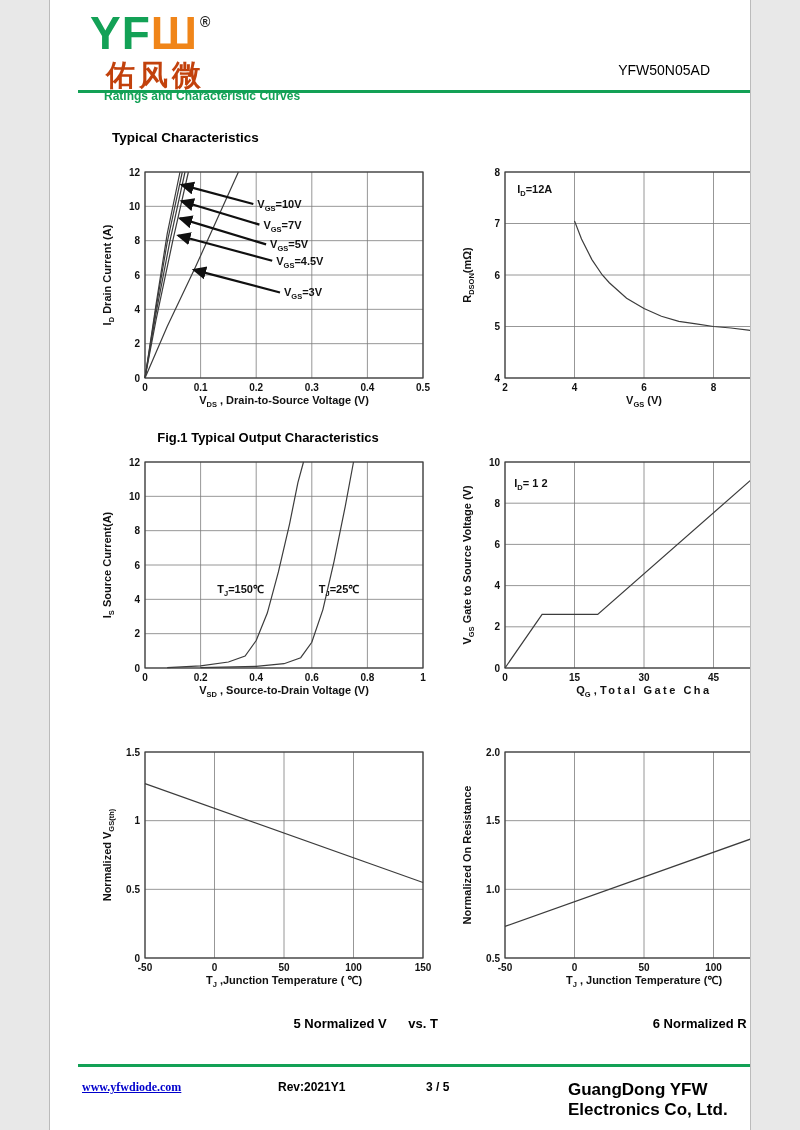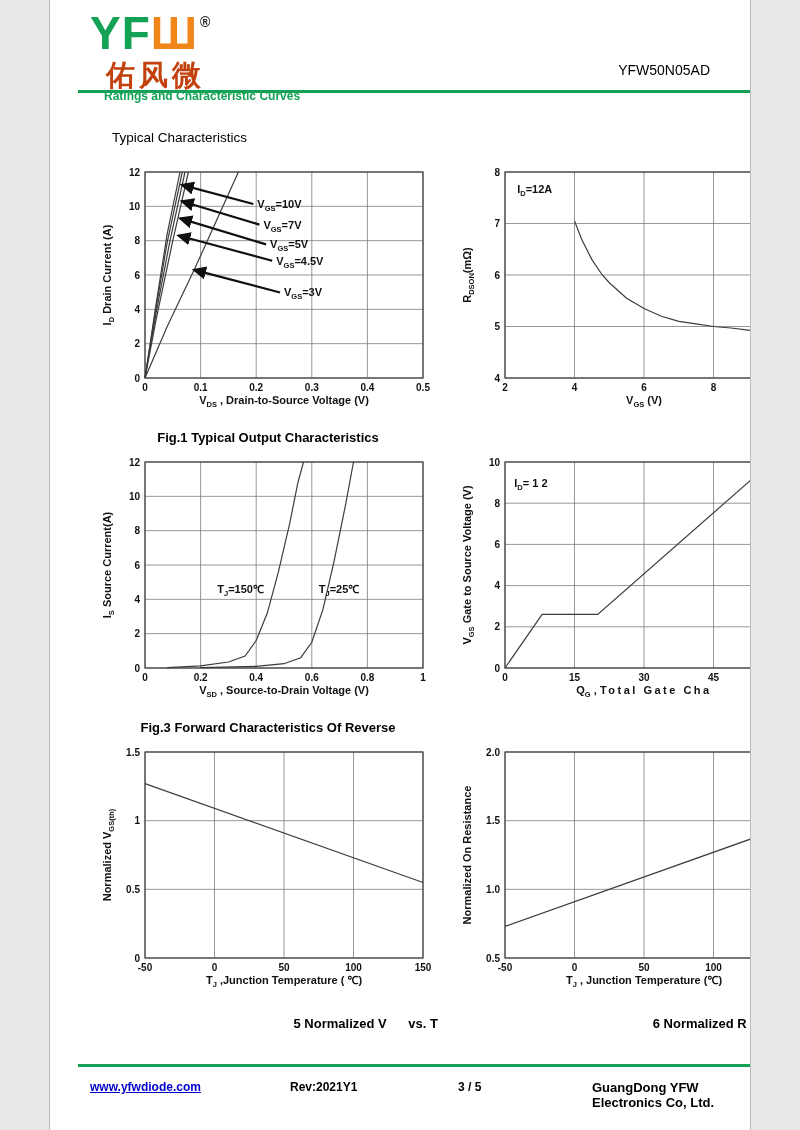--- a/index.html
+++ b/index.html
@@ -10,21 +10,21 @@
   .logo-text{position:absolute;left:40px;top:10px;font-weight:bold;font-size:46px;line-height:1;letter-spacing:1px;}
   .logo-yf{color:var(--green);}
   .logo-w{color:var(--orange);}
   .logo-reg{font-size:14px;color:#222;vertical-align:22px;font-weight:bold;margin-left:2px;}
   .logo-cn{position:absolute;left:44px;top:56px;font-weight:bold;font-size:29px;letter-spacing:4px;color:#c2410c;margin-left:12px;}
   .part-number{position:absolute;right:40px;top:62px;font-weight:normal;font-size:14px;color:#000;text-align:right;}
   .green-rule{position:absolute;left:28px;width:744px;height:3px;background:var(--green);}
   .rule-top{top:90px;}
   .rule-bottom{top:1064px;}
   .section-title{position:absolute;left:34px;top:89px;font-weight:bold;font-size:12px;color:var(--green);margin-left:20px;}
-  .main-heading{position:absolute;left:62px;top:130px;font-weight:normal;font-size:13.5px;color:#000;}
+  .main-heading{position:absolute;left:62px;top:130px;font-weight:bold;font-size:13.5px;color:#000;}
   
   .figure{position:absolute;width:340px;}
   .f1{left:48px;top:156px;} .f2{left:408px;top:156px;}
   .f3{left:48px;top:446px;} .f4{left:408px;top:446px;}
   .f5{left:48px;top:736px;} .f6{left:408px;top:736px;}
   .caption{text-align:center;margin-top:6px;font-weight:bold;font-size:13px;color:#000;white-space:pre;}
   .f5 .caption,.f6 .caption{margin-top:12px;text-align:right;}
   
   .chart{display:block;}
   .chart .grid{stroke:#7c7c7c;stroke-width:0.8;}
@@ -32,24 +32,24 @@
   .chart .tick{font-family:"Liberation Sans",sans-serif;font-size:10px;font-weight:bold;fill:#111;}
   .chart .tx{text-anchor:middle;}
   .chart .ty{text-anchor:end;}
   .chart .axlabel{font-family:"Liberation Sans",sans-serif;font-size:11px;font-weight:bold;fill:#111;}
   .chart .ann{font-family:"Liberation Sans",sans-serif;font-size:11px;font-weight:bold;fill:#111;}
   .chart tspan.sub{font-size:7.5px;}
   .chart .curve{fill:none;stroke:#3c3c3c;stroke-width:1.2;}
   .chart .arrow{stroke:#101010;stroke-width:2.2;}
   
   .footer-item{position:absolute;top:1080px;font-weight:bold;font-size:12px;color:#000;}
-  .website{left:40px;color:var(--link);text-decoration:underline;}
-  .revision{left:240px;}
-  .page-number{left:408px;}
-  .company{left:518px;font-size:13px;margin-left:24px;}
+  .website{left:32px;color:var(--link);text-decoration:underline;font-family:Liberation Serif, serif;}
+  .revision{left:228px;}
+  .page-number{left:376px;}
+  .company{left:518px;font-size:17px;}
 </style>
 </head>
 <body>
 
 <div class="page">
 
   <div class="logo-text"><span class="logo-yf">YF</span><span class="logo-w">Ш</span><span class="logo-reg">®</span></div>
   <div class="logo-cn">佑风微</div>
   <div class="part-number">YFW50N05AD</div>
   <div class="green-rule rule-top"></div>
@@ -171,21 +171,20 @@
         <text x="42" y="88.16666666666666" class="tick ty">8</text>
         <text x="42" y="53.83333333333333" class="tick ty">10</text>
         <text x="42" y="19.5" class="tick ty">12</text>
         <text x="186" y="248" class="axlabel tx"><tspan dy="0">V</tspan><tspan dy="3" class="sub">SD</tspan><tspan dy="-3"> , Source-to-Drain Voltage (V)</tspan></text>
         <text transform="translate(13 119) rotate(-90)" class="axlabel tx"><tspan dy="0">I</tspan><tspan dy="3" class="sub">S</tspan><tspan dy="-3"> Source Current(A)</tspan></text>
         <polyline points="69.2,221.7 102.6,219.9 130.4,216.0 147.1,210.0 158.2,194.5 169.3,167.1 180.4,125.9 191.6,77.8 199.9,36.6 205.5,16.0" class="curve"></polyline>
         <polyline points="102.6,221.7 158.2,220.3 186.0,217.7 202.7,211.7 213.8,196.3 224.9,163.6 236.0,115.6 247.2,60.6 255.5,16.0" class="curve"></polyline>
         <text x="119.28" y="147.32500000000002" class="ann"><tspan dy="0">T</tspan><tspan dy="3" class="sub">J</tspan><tspan dy="-3">=150℃</tspan></text>
         <text x="220.75" y="147.32500000000002" class="ann"><tspan dy="0">T</tspan><tspan dy="3" class="sub">J</tspan><tspan dy="-3">=25℃</tspan></text>
       </svg>
-    <div class="caption">Fig.3 Forward Characteristics Of Reverse</div>
   </div>
   <div class="figure f4">
     <svg class="chart" width="340" height="268">
         <line x1="47" y1="16" x2="47" y2="222" class="grid"></line>
         <line x1="116.5" y1="16" x2="116.5" y2="222" class="grid"></line>
         <line x1="186" y1="16" x2="186" y2="222" class="grid"></line>
         <line x1="255.5" y1="16" x2="255.5" y2="222" class="grid"></line>
         <line x1="325" y1="16" x2="325" y2="222" class="grid"></line>
         <line x1="47" y1="222" x2="325" y2="222" class="grid"></line>
         <line x1="47" y1="180.8" x2="325" y2="180.8" class="grid"></line>

